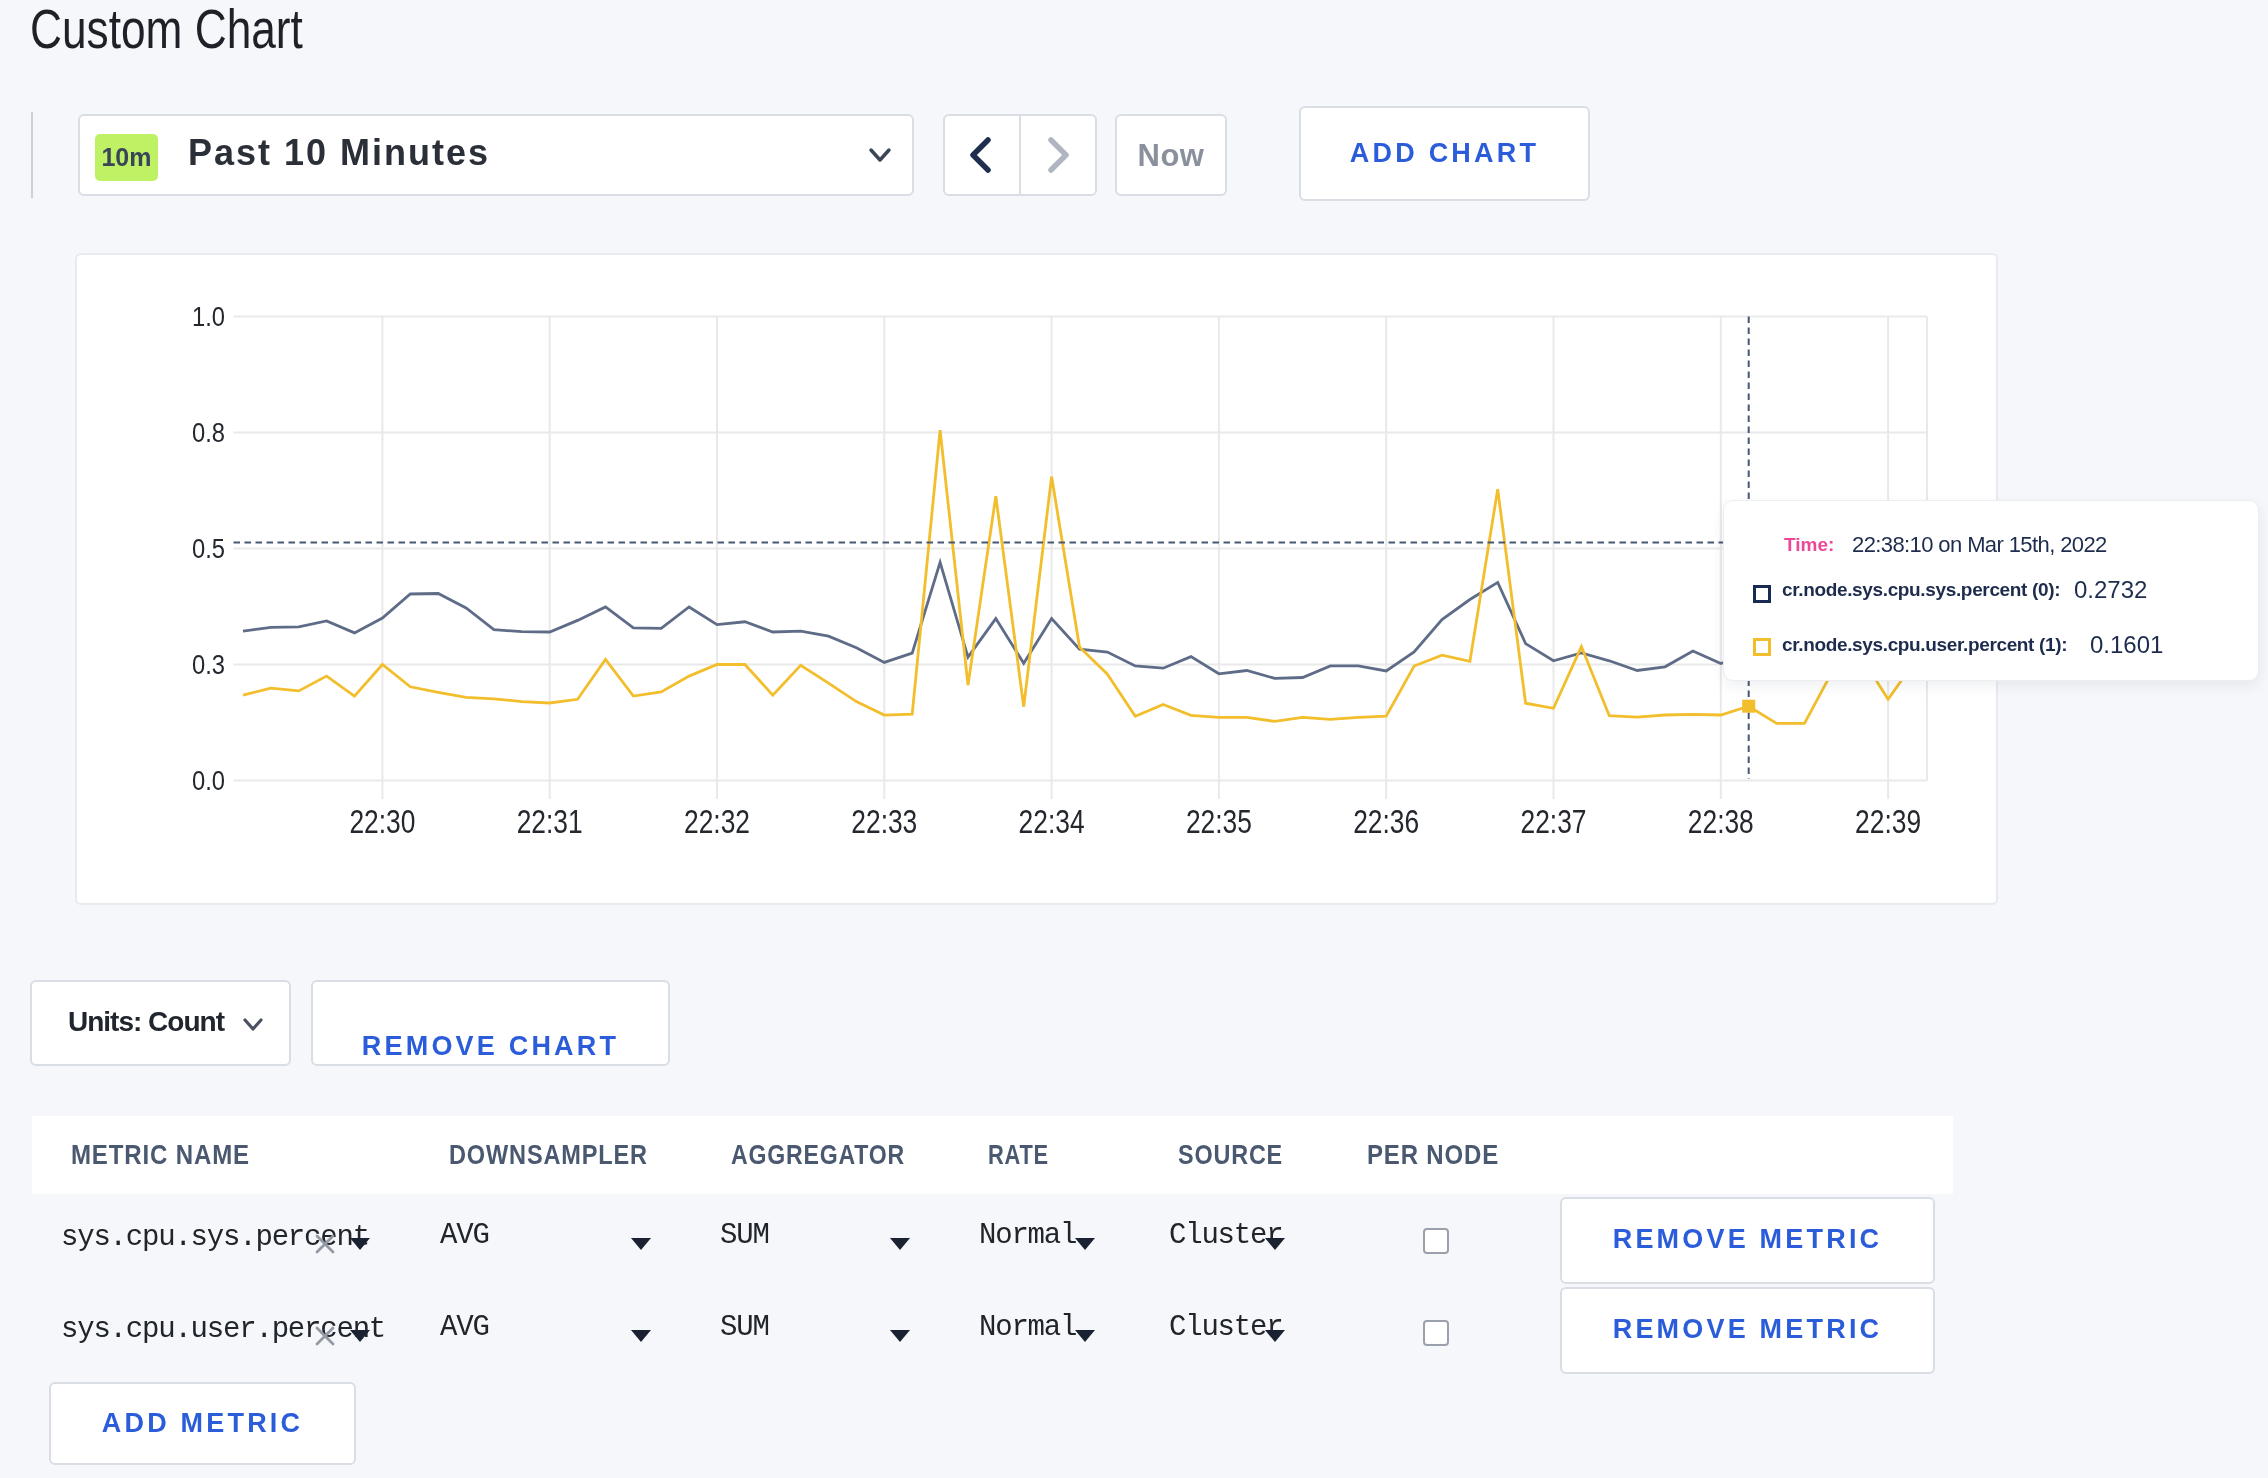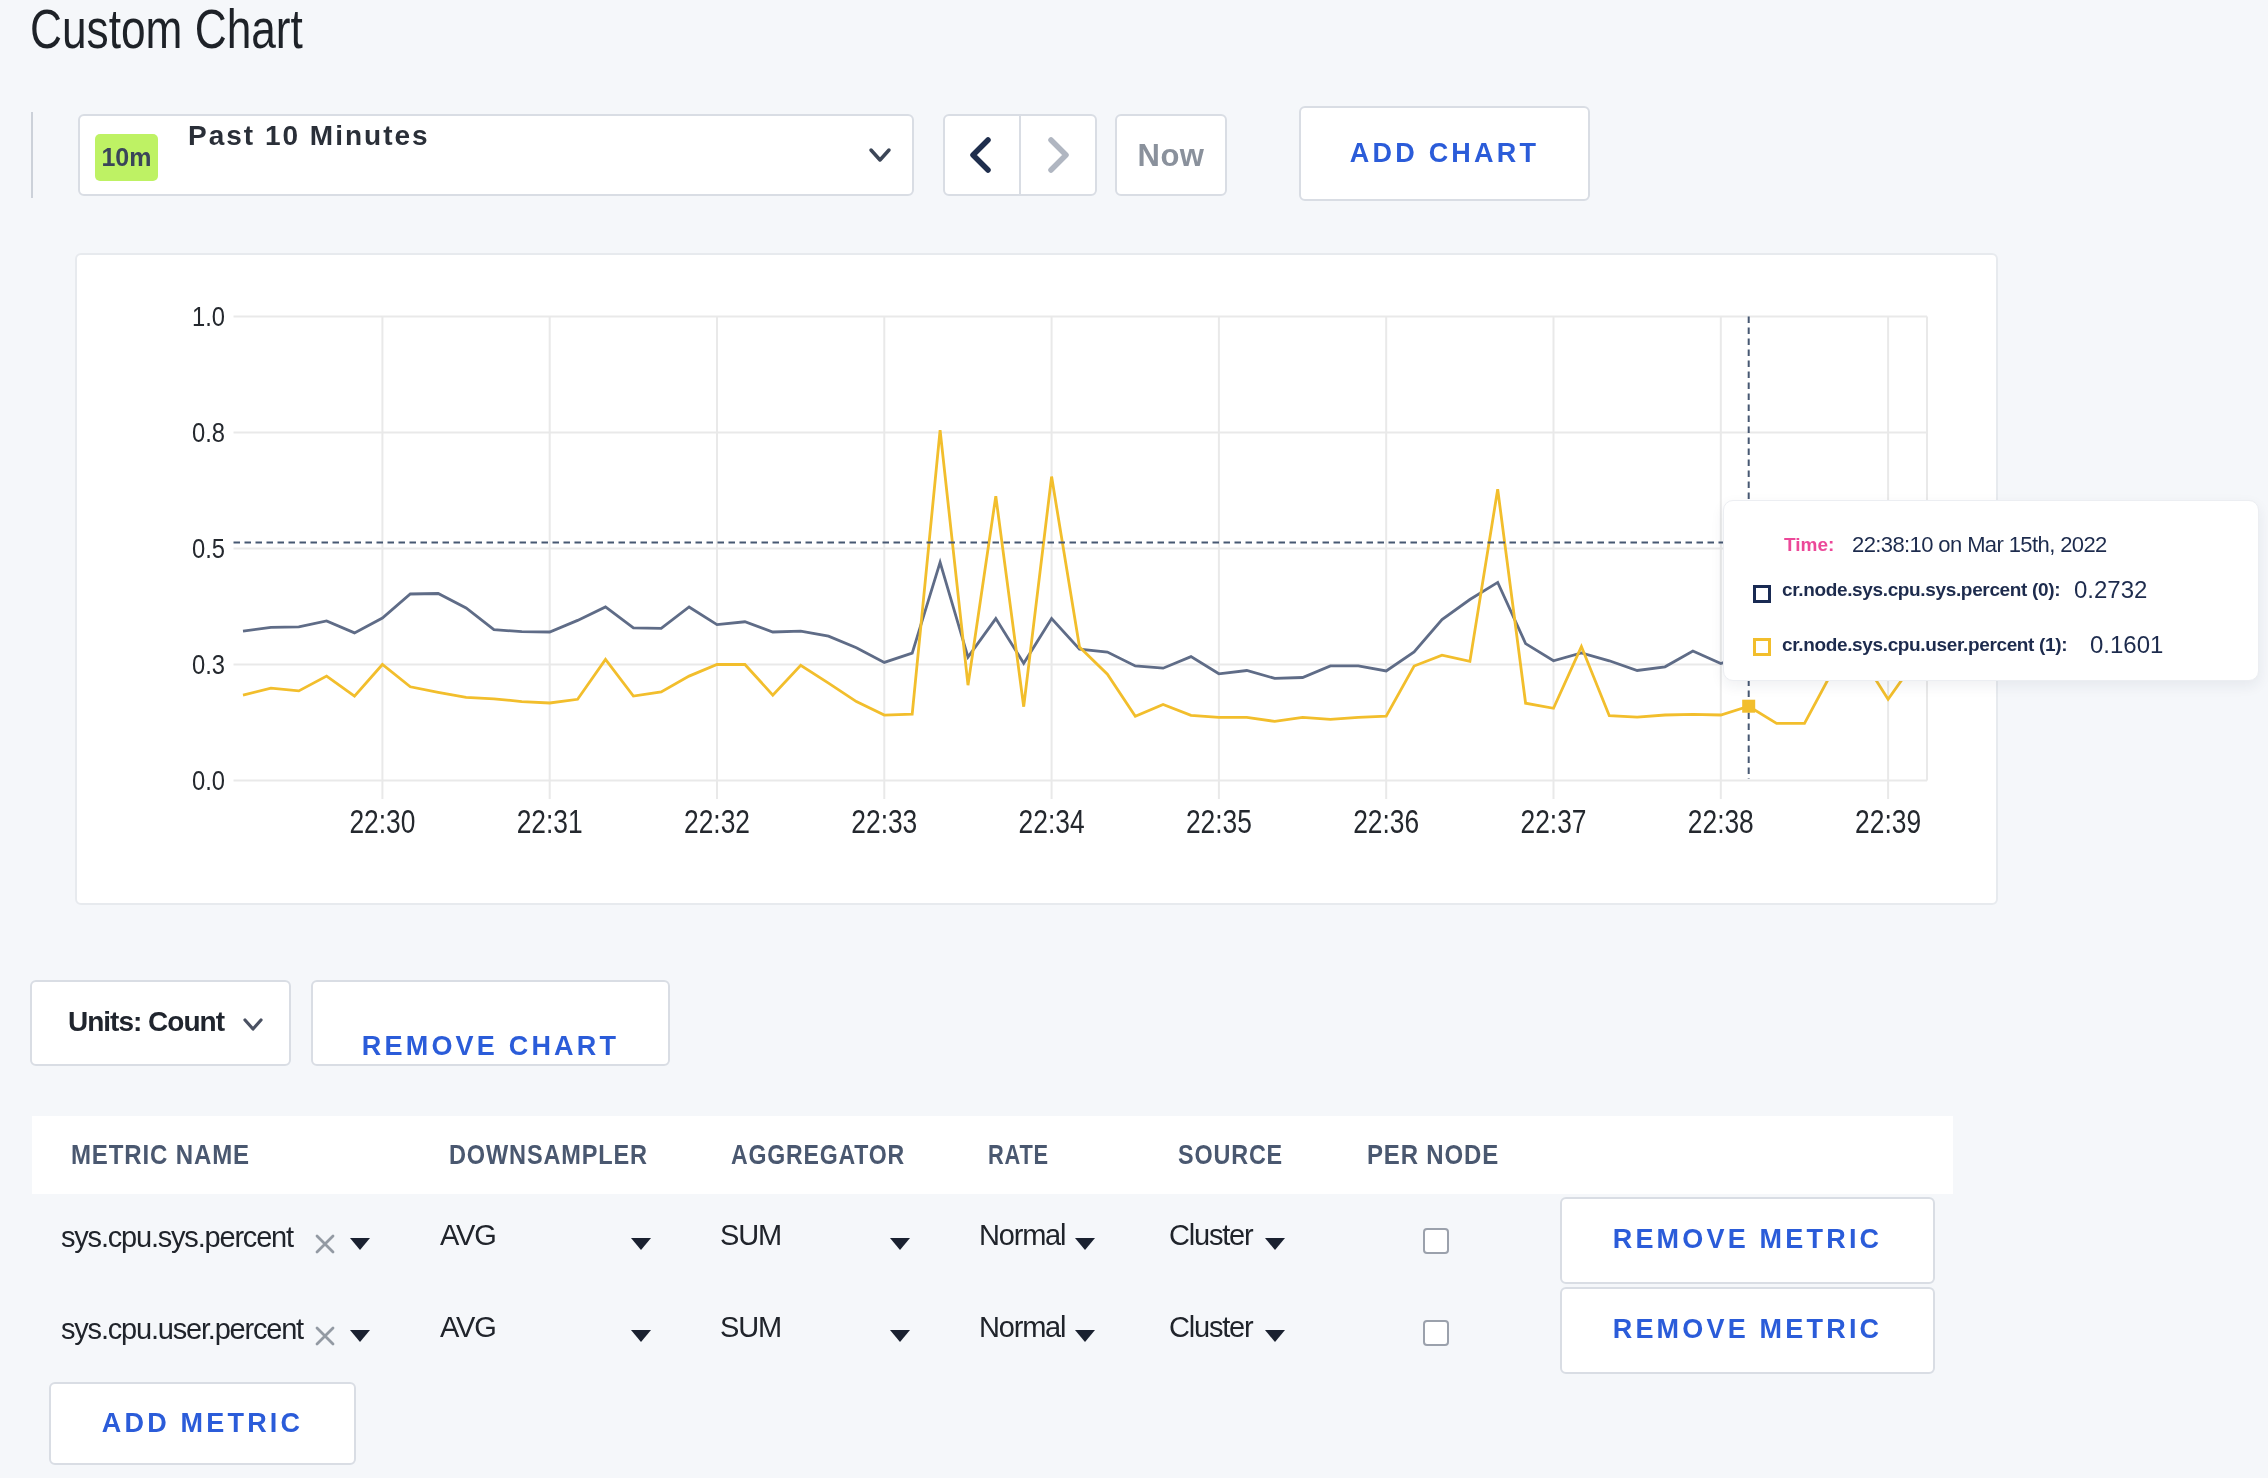--- a/index.html
+++ b/index.html
@@ -12,21 +12,21 @@
 <body>
 
 <div class="abs" style="left:30px;top:-4px;font-size:56px;font-weight:400;color:#1e2228;
   transform:scaleX(0.79);transform-origin:0 0;white-space:nowrap;">Custom Chart</div>
 
 <div class="abs" style="left:31px;top:112px;width:2px;height:86px;background:#ccd1d9;"></div>
 
 <div class="btn" style="left:78px;top:114px;width:836px;height:82px;"></div>
 <div class="abs" style="left:95px;top:134px;width:63px;height:47px;background:#bef264;border-radius:5px;
   text-align:center;line-height:47px;font-size:25px;font-weight:700;color:#3a4559;">10m</div>
-<div class="abs" style="left:188px;top:120px;font-size:28px;font-weight:700;letter-spacing:2.0px;color:#2a2f38;">Past 10 Minutes</div>
+<div class="abs" style="left:188px;top:132px;font-size:36px;font-weight:700;letter-spacing:2.0px;color:#2a2f38;">Past 10 Minutes</div>
 <svg class="abs" style="left:866px;top:144px;" width="28" height="22" viewBox="0 0 28 22">
   <path d="M5 6 L14 16 L23 6" fill="none" stroke="#3c4657" stroke-width="3.5" stroke-linecap="round" stroke-linejoin="round"></path>
   </svg>
 
 <div class="btn" style="left:943px;top:114px;width:154px;height:82px;"></div>
 <div class="abs" style="left:1019px;top:114px;width:2px;height:82px;background:#d9dde4;"></div>
 <svg class="abs" style="left:966px;top:136px;" width="30" height="38" viewBox="0 0 30 38">
   <path d="M22 4 L7 19 L22 34" fill="none" stroke="#1f2e4d" stroke-width="5.5" stroke-linejoin="round" stroke-linecap="round"></path>
   </svg>
 <svg class="abs" style="left:1043px;top:136px;" width="30" height="38" viewBox="0 0 30 38">
@@ -139,18 +139,18 @@
 <div class="tri" style="left:890px;top:1330px;"></div>
 <div class="abs rowtxt" style="left:979px;top:1311px;">Normal</div>
 <div class="tri" style="left:1075px;top:1330px;"></div>
 <div class="abs rowtxt" style="left:1169px;top:1311px;">Cluster</div>
 <div class="tri" style="left:1265px;top:1330px;"></div>
 <div class="abs cb" style="left:1423px;top:1320px;"></div>
 <div class="btn" style="left:1560px;top:1287px;width:375px;height:87px;"></div>
 <div class="abs bluetxt" style="left:1560px;top:1314px;width:375px;text-align:center;font-size:28px;">REMOVE METRIC</div>
 
 <style>
-.rowtxt { font-size:29px; letter-spacing:-1.2px; color:#20242b; }
+.rowtxt { font-size:29px; letter-spacing:-1.2px; color:#20242b;font-family:Liberation Mono, monospace; }
 .cb { width:26px; height:26px; background:#fff; border:2px solid #9ba1ac; border-radius:4px; }
 </style>
 
 <div class="btn" style="left:49px;top:1382px;width:307px;height:83px;"></div>
 <div class="abs bluetxt" style="left:49px;top:1408px;width:307px;text-align:center;font-size:28px;">ADD METRIC</div>
 
 </body></html>

